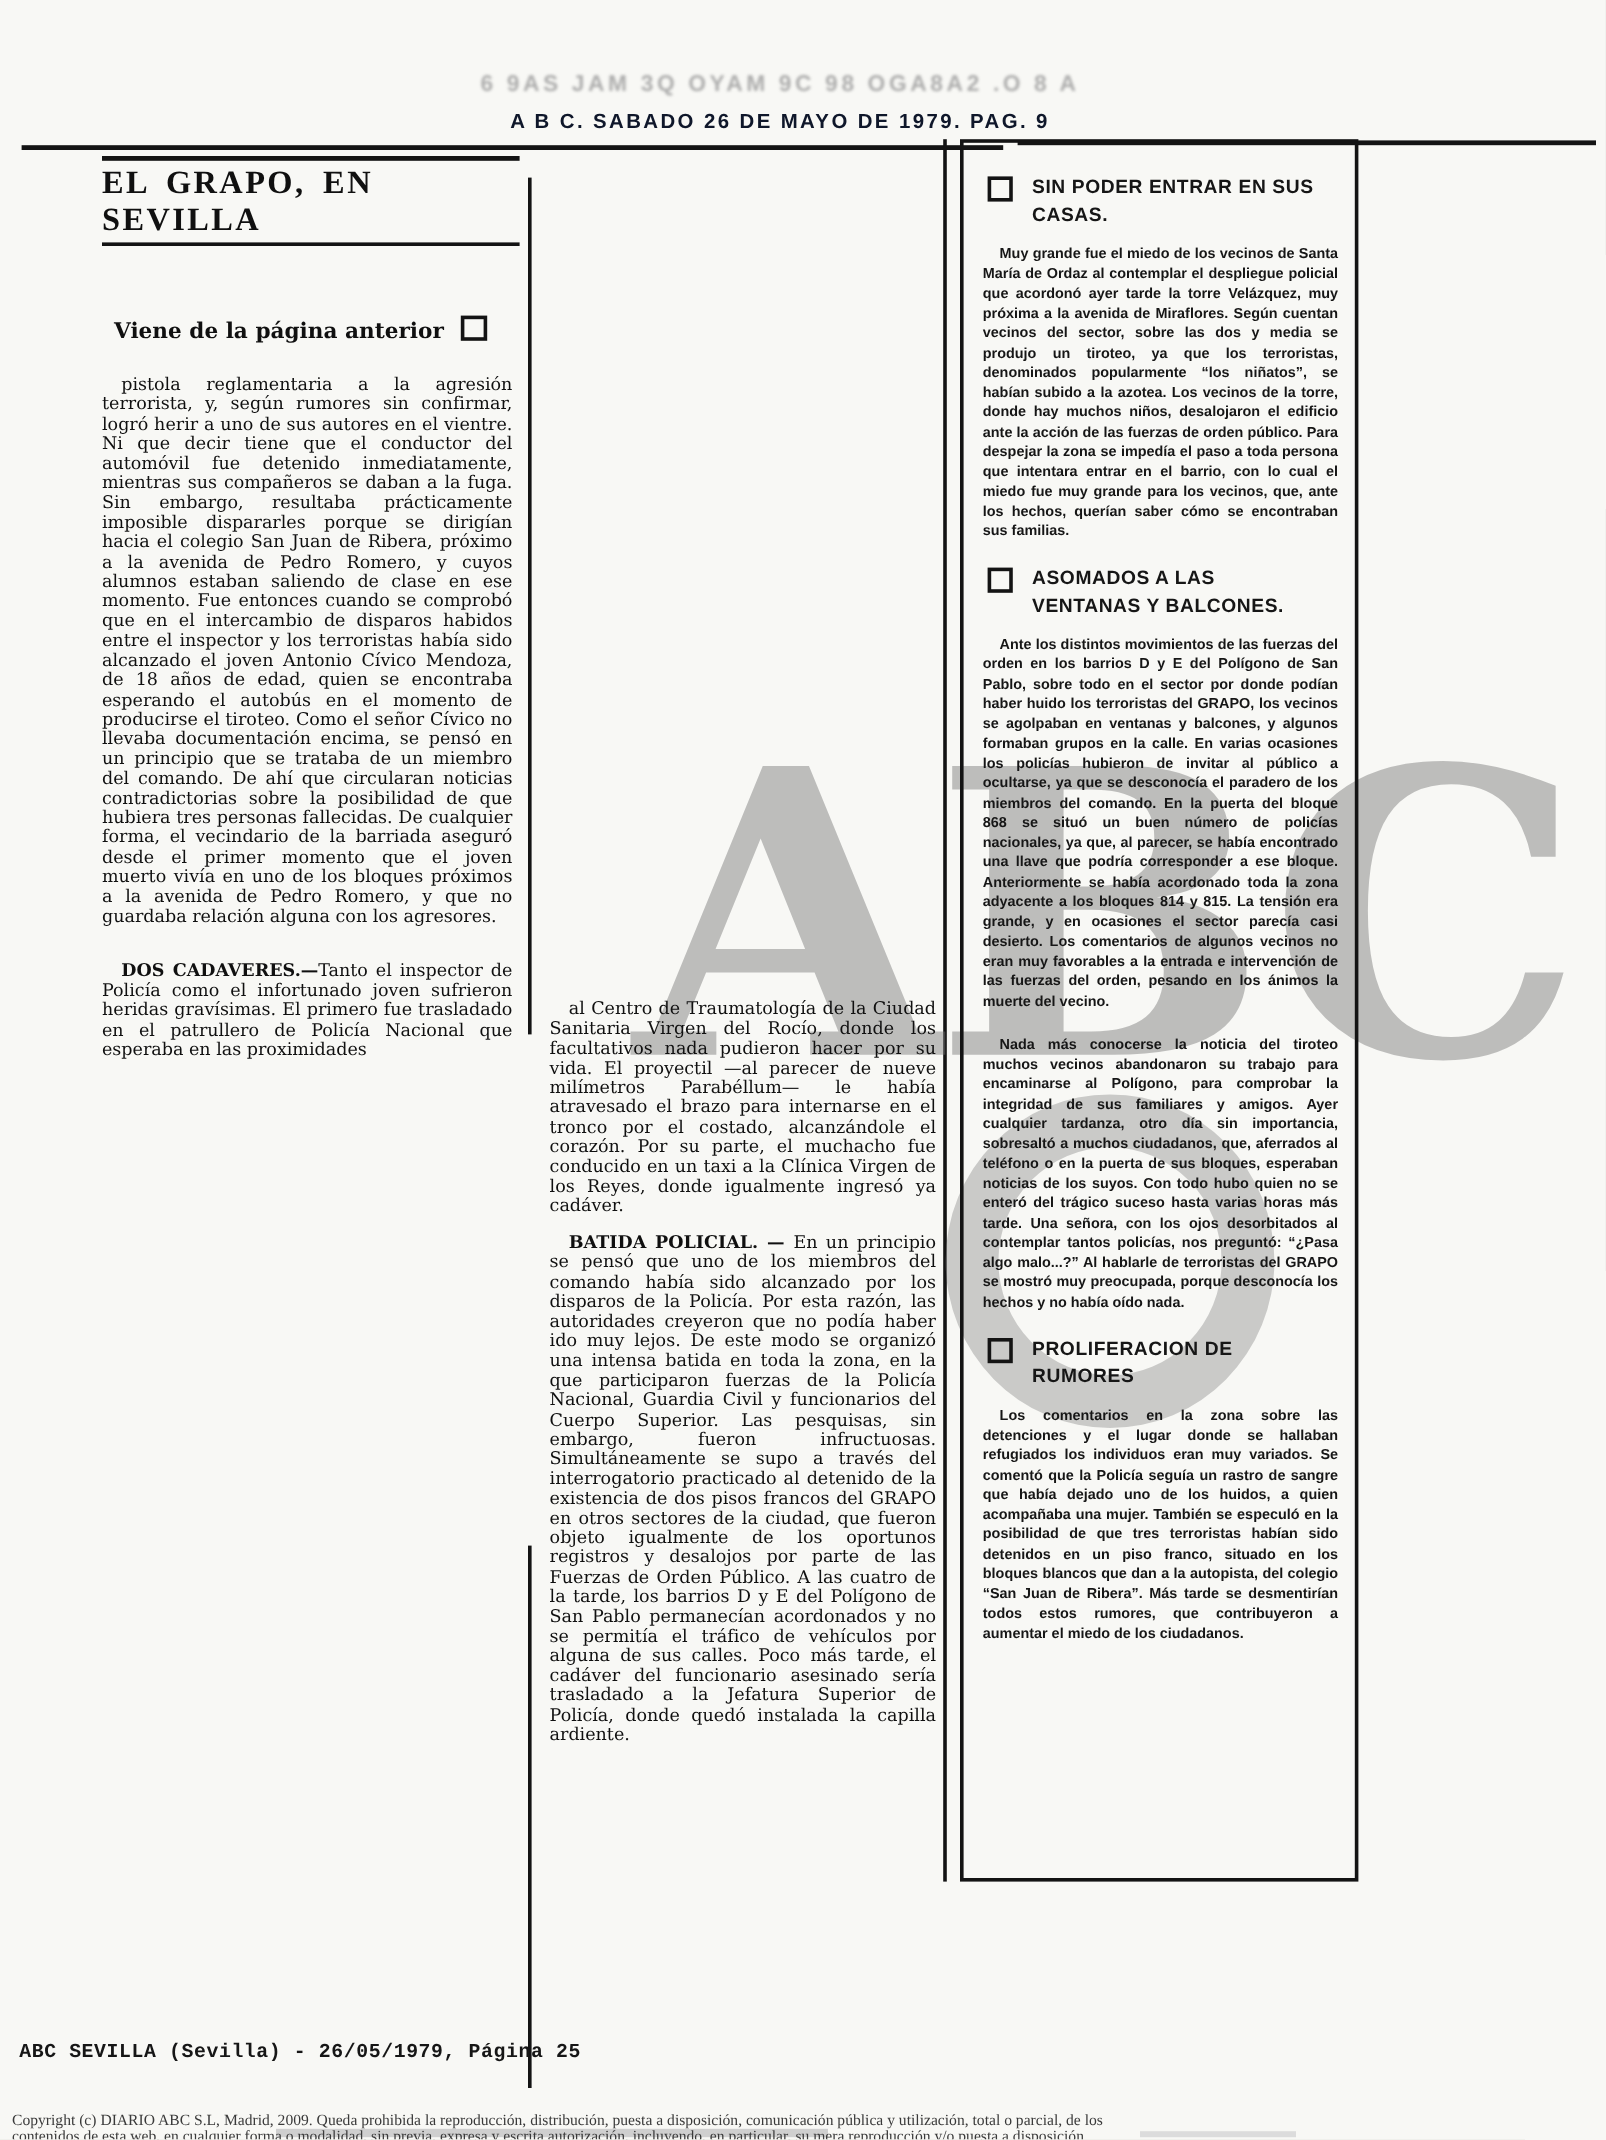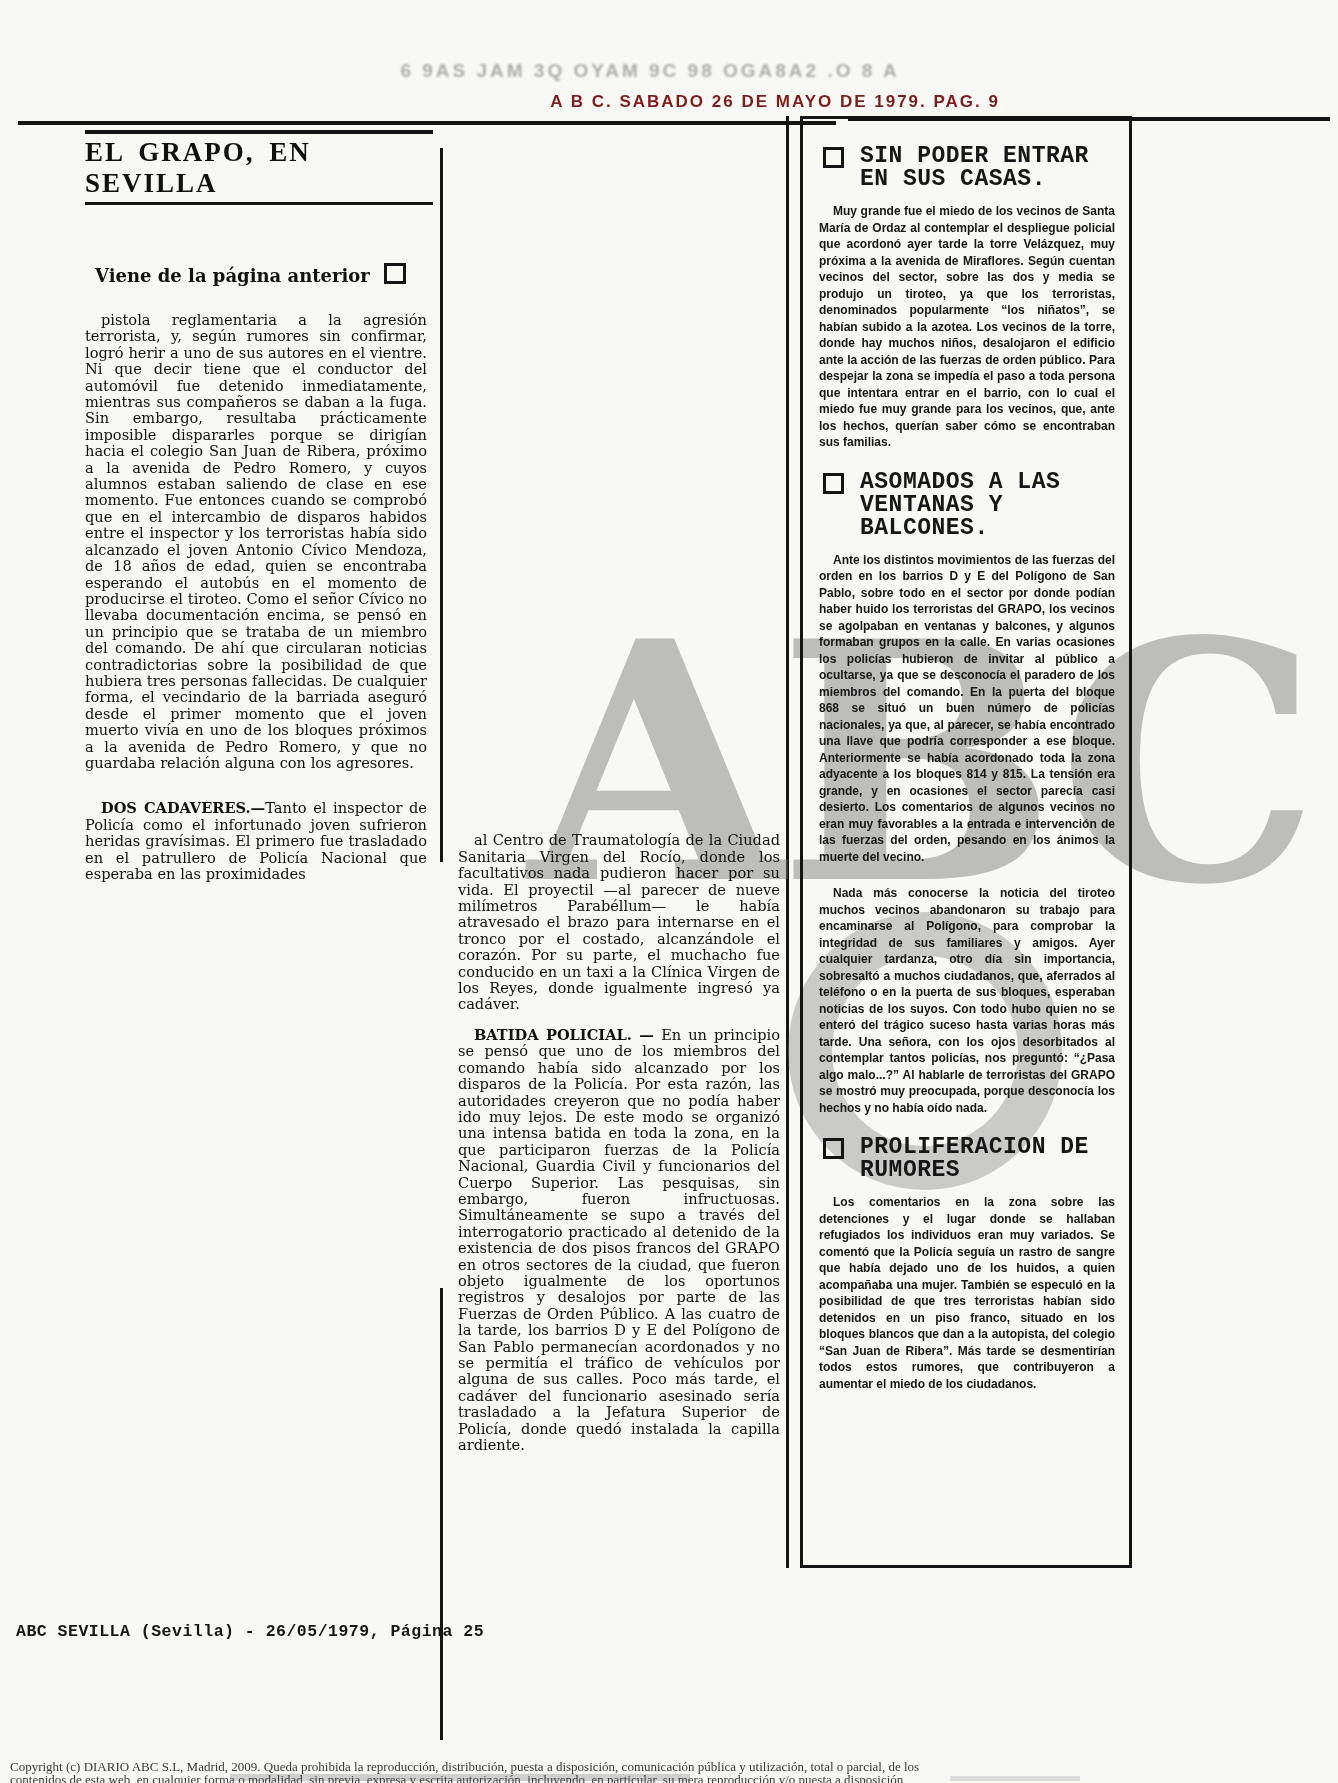--- a/index.html
+++ b/index.html
@@ -8,23 +8,23 @@
     background:#f8f8f5;overflow:hidden;
     font-family:"DejaVu Serif", serif;color:#101010;
   }
   
   .bleed{
     position:absolute;left:300px;top:60px;width:700px;text-align:center;
     font-family:"Liberation Sans", sans-serif;font-weight:bold;font-size:19px;
     color:#9a9a9a;filter:blur(1.3px);letter-spacing:3px;opacity:.8;
   }
   .dateline{
-    position:absolute;left:300px;top:92px;width:700px;text-align:right;
+    position:absolute;left:300px;top:92px;width:700px;text-align:center;
     font-family:"Liberation Sans", sans-serif;font-weight:bold;font-size:17px;
-    color:#7f1d1d;letter-spacing:2px;
+    color:#0f172a;letter-spacing:2px;
   }
   .hrule{position:absolute;background:#141414;}
   
   .grapo-head{position:absolute;left:85px;top:130px;width:348px;}
   .grapo-head .bar{height:4px;background:#141414;}
   .grapo-title{
     margin:3px 0;text-align:left;
     font-family:"Liberation Serif", serif;font-weight:bold;font-size:27px;
     letter-spacing:2px;word-spacing:6px;
   }
@@ -46,36 +46,36 @@
   
   .sidebar{
     position:absolute;left:800px;top:116px;width:332px;height:1452px;
     border:3px solid #141414;box-sizing:border-box;padding:20px 14px 10px 16px;
     font-family:"Liberation Sans", sans-serif;font-weight:bold;color:#161616;
     overflow:hidden;z-index:2;background:transparent;
   }
   .sb-section{margin-bottom:20px;}
   .sb-head{display:flex;gap:16px;margin:6px 0 12px 4px;}
   .sb-square{flex:0 0 auto;width:15px;height:15px;border:3px solid #141414;margin-top:2px;}
-  .sb-title{font-size:23px;line-height:23px;letter-spacing:.5px;max-width:240px;font-family:Liberation Mono, monospace;}
+  .sb-title{font-size:16px;line-height:23px;letter-spacing:.5px;max-width:240px;}
   .sb-body{font-size:12px;line-height:16.5px;text-align:justify;text-indent:14px;margin:0;}
   
   .wm{
     position:absolute;left:528px;top:598px;z-index:1;
     font-family:"DejaVu Serif", serif;font-weight:bold;font-size:330px;line-height:330px;
     color:rgba(118,118,118,.45);letter-spacing:-6px;
   }
   .wm-circle{
     position:absolute;left:788px;top:912px;width:186px;height:190px;z-index:1;
     border:44px solid rgba(138,138,138,.42);border-radius:50%;
   }
   .content-layer{position:relative;z-index:2;}
   
   .footer-abc{
-    position:absolute;left:16px;top:1622px;
+    position:absolute;left:16px;top:1700px;
     font-family:"Liberation Mono", monospace;font-weight:bold;font-size:16.5px;
     letter-spacing:.5px;color:#161616;z-index:3;
   }
   .footer-copy{
     position:absolute;left:10px;top:1714px;width:1322px;
     font-family:Liberation Serif, serif;font-size:13px;line-height:12.6px;
     color:#3a3a3a;z-index:3;margin-top:47px;
   }
   .scan-strip{position:absolute;background:#cfcfcf;z-index:0;}
 </style>

